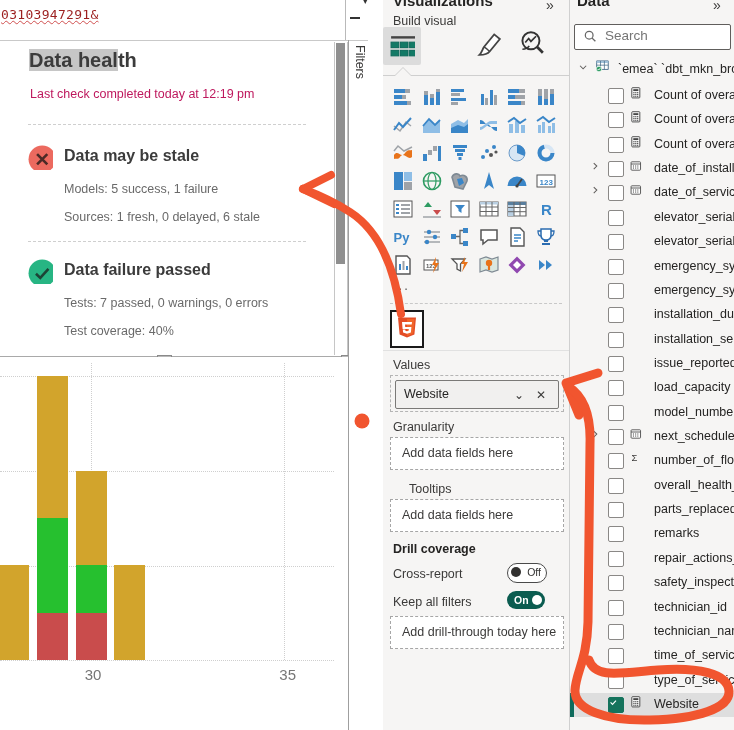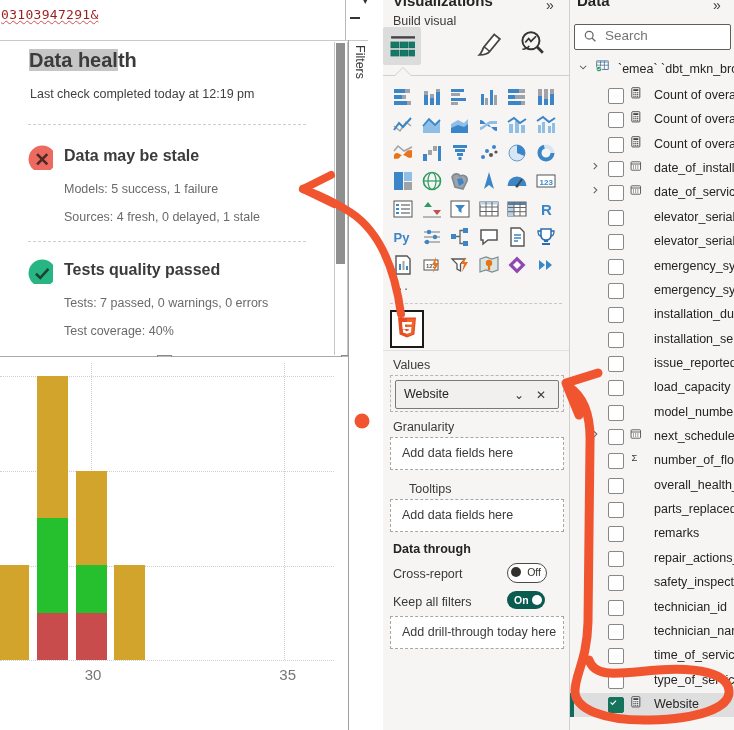--- a/index.html
+++ b/index.html
@@ -9,21 +9,21 @@
   .top-strip{left:0;top:0;width:368px;height:40px;background:#fff;border-bottom:1px solid #c9c9c9}
   .url-text{left:1px;top:7px;font-family:"DejaVu Sans Mono",monospace;font-size:13px;color:#9c1f1f;
     text-decoration:underline wavy #d05050 1px;letter-spacing:.3px}
   .mini-box{left:345px;top:0;width:38px;height:40px;background:#fff;border-left:1px solid #b9b9b9}
   .minus-glyph{left:4px;top:17px;width:10px;height:2px;background:#333}
   .caret-glyph{left:17px;top:-4px;font-size:9px;color:#333}
   
   .card{left:0;top:41px;width:348px;height:315px;background:#fff;border-bottom:1px solid #a9a9a9}
   .card-title{left:29px;top:8px;font-size:20px;font-weight:700;color:#3b3b3b}
   .hl{background:#c6c6c6}
-  .card-sub{left:30px;top:46px;font-size:12.5px;color:#404040}
+  .card-sub{left:30px;top:46px;font-size:12.5px;color:#be185d}
   .dashsep{border-top:1px dashed #cfcfcf;width:278px;left:28px}
   .sec-icon{width:25px;height:25px}
   .sec-title{font-size:16px;font-weight:700;color:#3b3b3b}
   .sec-line{font-size:12.5px;color:#6a6a6a}
   .sbar-track{left:334px;top:1px;width:12px;height:313px;border-left:1px solid #c6c6c6;border-right:1px solid #c6c6c6;background:#fff}
   .sbar-thumb{left:1px;top:1px;width:9px;height:221px;background:#8f8f8f}
   .handle{background:#b9b9b9;border:1px solid #8a8a8a}
   
   .canvas{left:0;top:357px;width:348px;height:373px;background:#fff;overflow:hidden}
   .gridh{border-top:1px dotted #cfcfcf;height:0;left:0;width:334px}
@@ -95,28 +95,28 @@
   <div class="abs card-title"><span class="hl">Data heal</span><span>th</span></div>
   <div class="abs card-sub">Last check completed today at 12:19 pm</div>
   <div class="abs dashsep" style="top:83px"></div>
 
   <div class="abs sec-icon" style="left:28px;top:104px"><svg width="25" height="25" viewBox="0 0 22 22">
         <circle cx="12.5" cy="12.5" r="12" fill="#EC6A5F"></circle>
         <path d="M8,8 L17,17 M17,8 L8,17" stroke="#4c2a26" fill="none" stroke-width="2.3"></path>
       </svg></div>
   <div class="abs sec-title" style="left:64px;top:106px">Data may be stale</div>
   <div class="abs sec-line" style="left:64px;top:141px">Models: 5 success, 1 failure</div>
-  <div class="abs sec-line" style="left:64px;top:169px">Sources: 4 fresh, 0 delayed, 1 stale</div>
+  <div class="abs sec-line" style="left:64px;top:169px">Sources: 1 fresh, 0 delayed, 6 stale</div>
   <div class="abs dashsep" style="top:200px"></div>
 
   <div class="abs sec-icon" style="left:28px;top:218px"><svg width="25" height="25" viewBox="0 0 22 22">
         <circle cx="12.5" cy="12.5" r="12" fill="#27B583"></circle>
         <path d="M7,13 L10.8,16.6 L18,8.6" stroke="#1c4436" fill="none" stroke-width="2.3"></path>
       </svg></div>
-  <div class="abs sec-title" style="left:64px;top:220px">Tests quality passed</div>
+  <div class="abs sec-title" style="left:64px;top:220px">Data failure passed</div>
   <div class="abs sec-line" style="left:64px;top:255px">Tests: 7 passed, 0 warnings, 0 errors</div>
   <div class="abs sec-line" style="left:64px;top:283px">Test coverage: 40%</div>
 
   <div class="abs sbar-track">
     <div class="abs sbar-thumb"></div>
   </div>
 </div>
 <div class="abs handle" style="left:157px;top:355px;width:13px;height:6px"></div>
 <div class="abs handle" style="left:341px;top:355px;width:9px;height:10px"></div>
 
@@ -420,21 +420,21 @@
   <div class="abs section-label" style="left:10px;top:420px">Granularity</div>
   <div class="abs well-empty" style="top:437px">
       <span>Add data fields here</span>
     </div>
 
   <div class="abs section-label" style="left:26px;top:482px">Tooltips</div>
   <div class="abs well-empty" style="top:499px">
       <span>Add data fields here</span>
     </div>
 
-  <div class="abs bold-label" style="left:10px;top:542px">Data through</div>
+  <div class="abs bold-label" style="left:10px;top:542px">Drill coverage</div>
   <div class="abs section-label" style="left:10px;top:567px">Cross-report</div>
   <div class="toggle off" style="left:124px;top:563px">
     <span class="knob"></span>
     <span class="tlabel">Off</span>
   </div>
   <div class="abs section-label" style="left:10px;top:595px">Keep all filters</div>
   <div class="toggle on" id="toggle-on" style="left: 124px; top: 591px; background: rgb(11, 92, 80);">
     <span class="tlabel">On</span>
     <span class="knob"></span>
   </div>

